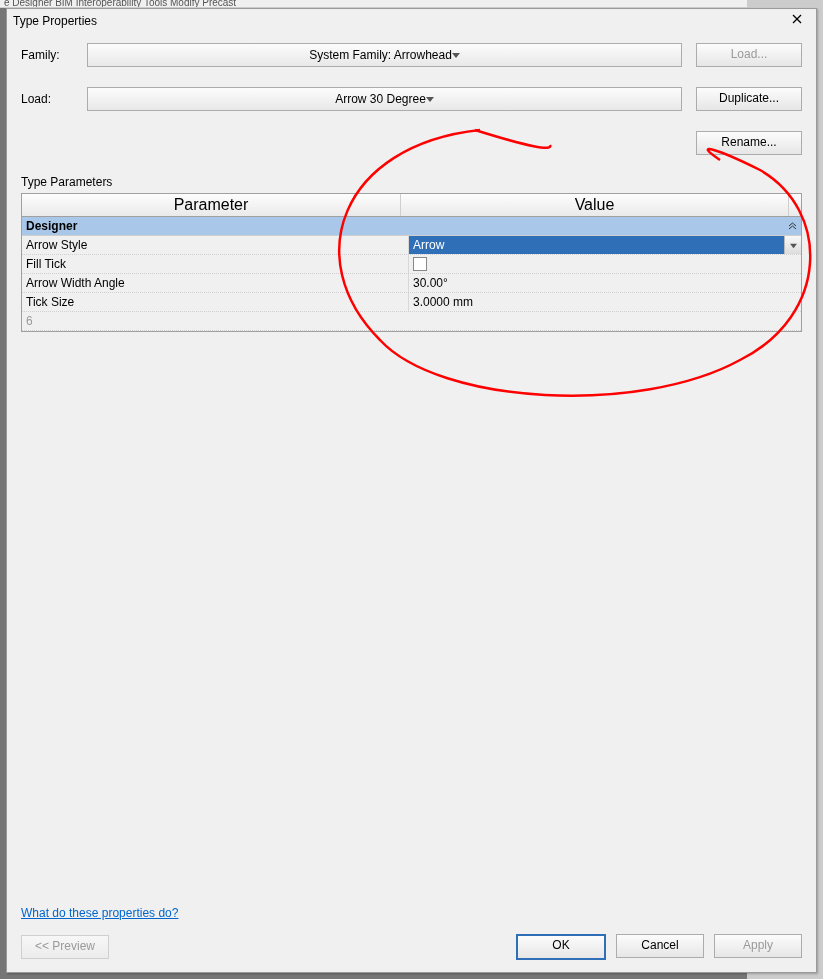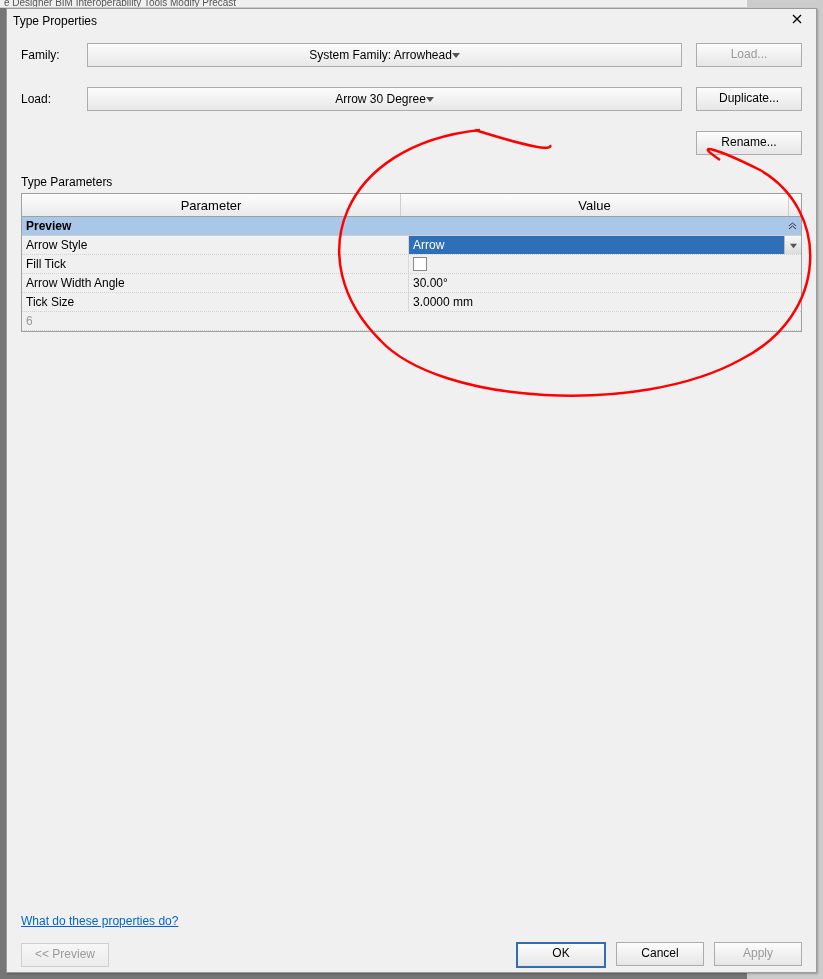--- a/index.html
+++ b/index.html
@@ -13,35 +13,35 @@
 .row{display:flex;align-items:center;margin-bottom:20px;}
 .lbl{width:66px;}
 .combo{flex:1;height:22px;background:linear-gradient(#fcfcfc,#e8e8e8);border:1px solid #acacac;display:flex;align-items:center;padding:0 4px;justify-content:center;margin-right:14px;}
 .combo .cbtext{}
 .combo .cbarrow svg{width:8px;height:8px;}
 .btn{width:104px;height:22px;border:1px solid #acacac;background:linear-gradient(#fcfcfc,#e6e6e6);text-align:center;line-height:20px;cursor:default;}
 .btn.disabled{color:#9a9a9a;}
 .sectionlbl{margin-top:20px;margin-bottom:4px;}
 .grid{border:1px solid #a0a0a0;}
 .grid-head{display:flex;background:linear-gradient(#fdfdfd,#eaeaea);border-bottom:1px solid #a0a0a0;height:22px;}
-.gh{border-right:1px solid #cfcfcf;display:flex;align-items:center;justify-content:center;font-size:13px;}
+.gh{border-right:1px solid #cfcfcf;display:flex;align-items:center;justify-content:center;font-size:16px;}
 .gh.param{width:378px;}
 .gh.val{flex:1;}
 .gh.last{width:12px;border-right:none;}
 .group-row{background:#a9c7e8;height:18px;display:flex;align-items:center;padding:0 4px;font-weight:bold;border-bottom:1px solid #cfcfcf;justify-content:space-between;}
 .group-row .collapse{font-size:9px;color:#333;}
 .prow{display:flex;height:18px;border-bottom:1px dotted #d0d0d0;font-size:12px;align-items:stretch;}
 .pc{width:378px;border-right:1px solid #d8d8d8;padding:0 4px;display:flex;align-items:center;}
 .pv{flex:1;padding:0 4px;display:flex;align-items:center;position:relative;}
 .pv.sel{background:#2f6fb7;color:#fff;}
 .pv .ddarrow{position:absolute;right:0;top:0;bottom:0;width:16px;background:linear-gradient(#f8f8f8,#dcdcdc);border-left:1px solid #bbb;display:flex;align-items:center;justify-content:center;}
 .pv .ddarrow svg{width:7px;height:7px;}
 .cbx{width:12px;height:12px;border:1px solid #888;background:#fff;}
 .disabled-row .pc,.disabled-row .pv{color:#9a9a9a;}
-.footer{position:absolute;left:14px;right:14px;bottom:4px;}
+.footer{position:absolute;left:14px;right:14px;bottom:12px;}
 .link{color:#0066cc;text-decoration:underline;cursor:pointer;display:inline-block;margin-bottom:14px;}
 .btnrow{display:flex;justify-content:space-between;align-items:center;}
 .rightbtns{display:flex;gap:10px;}
 .fbtn{width:86px;height:22px;border:1px solid #acacac;background:linear-gradient(#fcfcfc,#e6e6e6);text-align:center;line-height:20px;}
 .fbtn.default{border:2px solid #2f6fb7;line-height:18px;}
 .fbtn.disabled{color:#9a9a9a;}
 .prevbtn{width:86px;height:22px;border:1px solid #cfcfcf;background:linear-gradient(#f7f7f7,#ececec);text-align:center;line-height:20px;color:#9a9a9a;}
 .annot{position:absolute;pointer-events:none;top:0;left:0;}
 </style>
 </head>
@@ -91,21 +91,21 @@
       <div class="sectionlbl">Type Parameters</div>
 
       <div class="grid">
         <div class="grid-head">
           <div class="gh param">Parameter</div>
           <div class="gh val">Value</div>
           <div class="gh last"></div>
         </div>
 
         <div class="group-row">
-          <span>Preview</span>
+          <span>Designer</span>
           <span class="collapse">
             <svg width="9" height="9" viewBox="0 0 9 9">
                 <polyline points="1,5 4.5,2 8,5" fill="none" stroke="#333" stroke-width="1"></polyline>
                 <polyline points="1,8 4.5,5 8,8" fill="none" stroke="#333" stroke-width="1"></polyline>
               </svg>
           </span>
         </div>
 
         <div class="prow">
           <div class="pc">Arrow Style</div>

